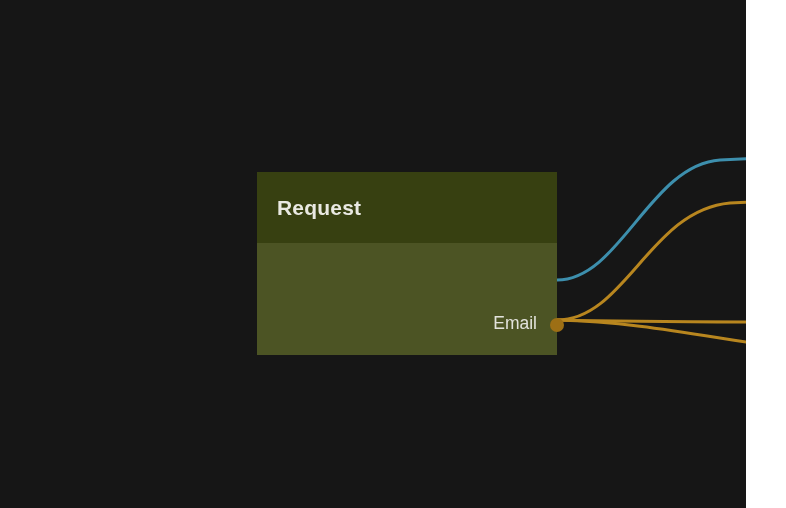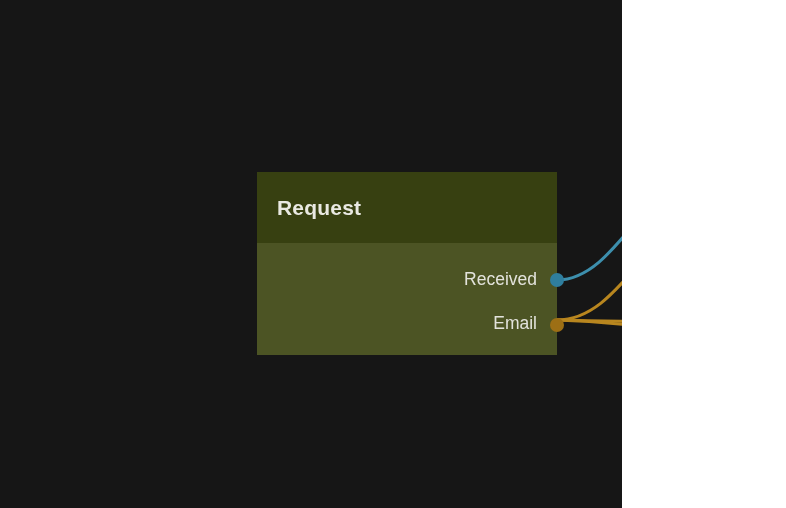--- a/index.html
+++ b/index.html
@@ -8,21 +8,21 @@
   }
   body {
     width: 786px;
     height: 508px;
     overflow: hidden;
     font-family: "Liberation Sans", sans-serif;
   }
 
   #canvas {
     position: relative;
-    width: 622px;
+    width: 746px;
     height: 508px;
     background: #161616;
     overflow: hidden;
   }
 
   
   #edges {
     position: absolute;
     left: 0;
     top: 0;
@@ -110,24 +110,20 @@
   </svg>
 
   <div id="node">
 
     <div class="node-header">
       <span class="node-title">Request</span>
     </div>
 
     <div class="node-body">
 
-      <div class="port-row received">
-        <span class="port-label">Received</span>
-        <span class="port-dot blue"></span>
-      </div>
 
       <div class="port-row email">
         <span class="port-label">Email</span>
         <span class="port-dot gold"></span>
       </div>
 
     </div>
   </div>
 
 </div>

